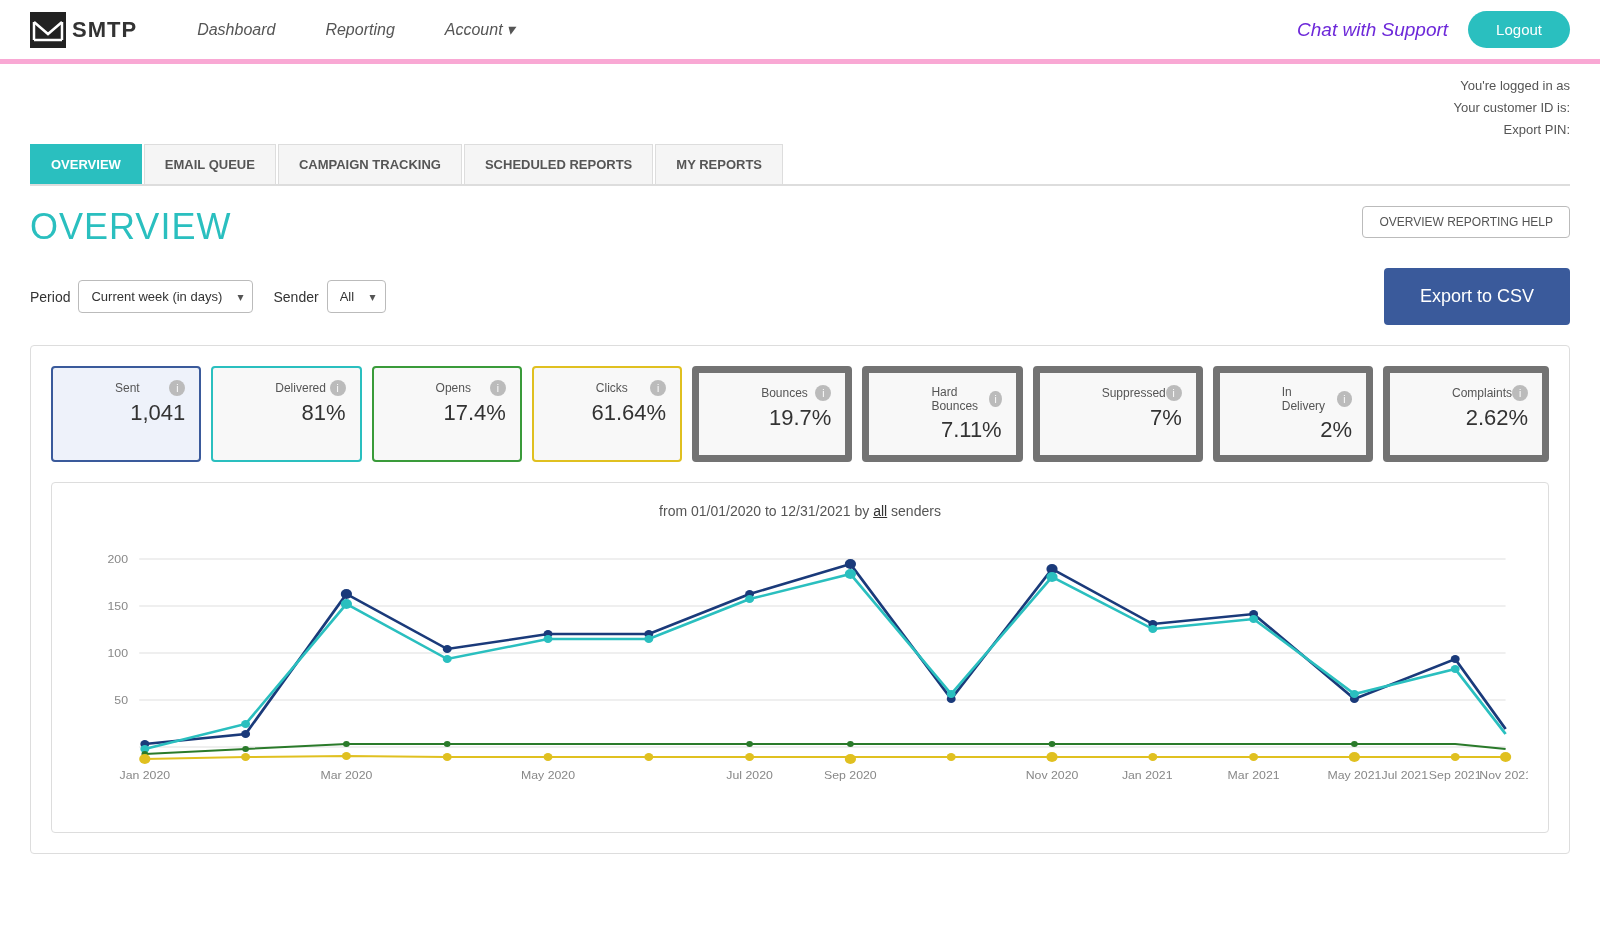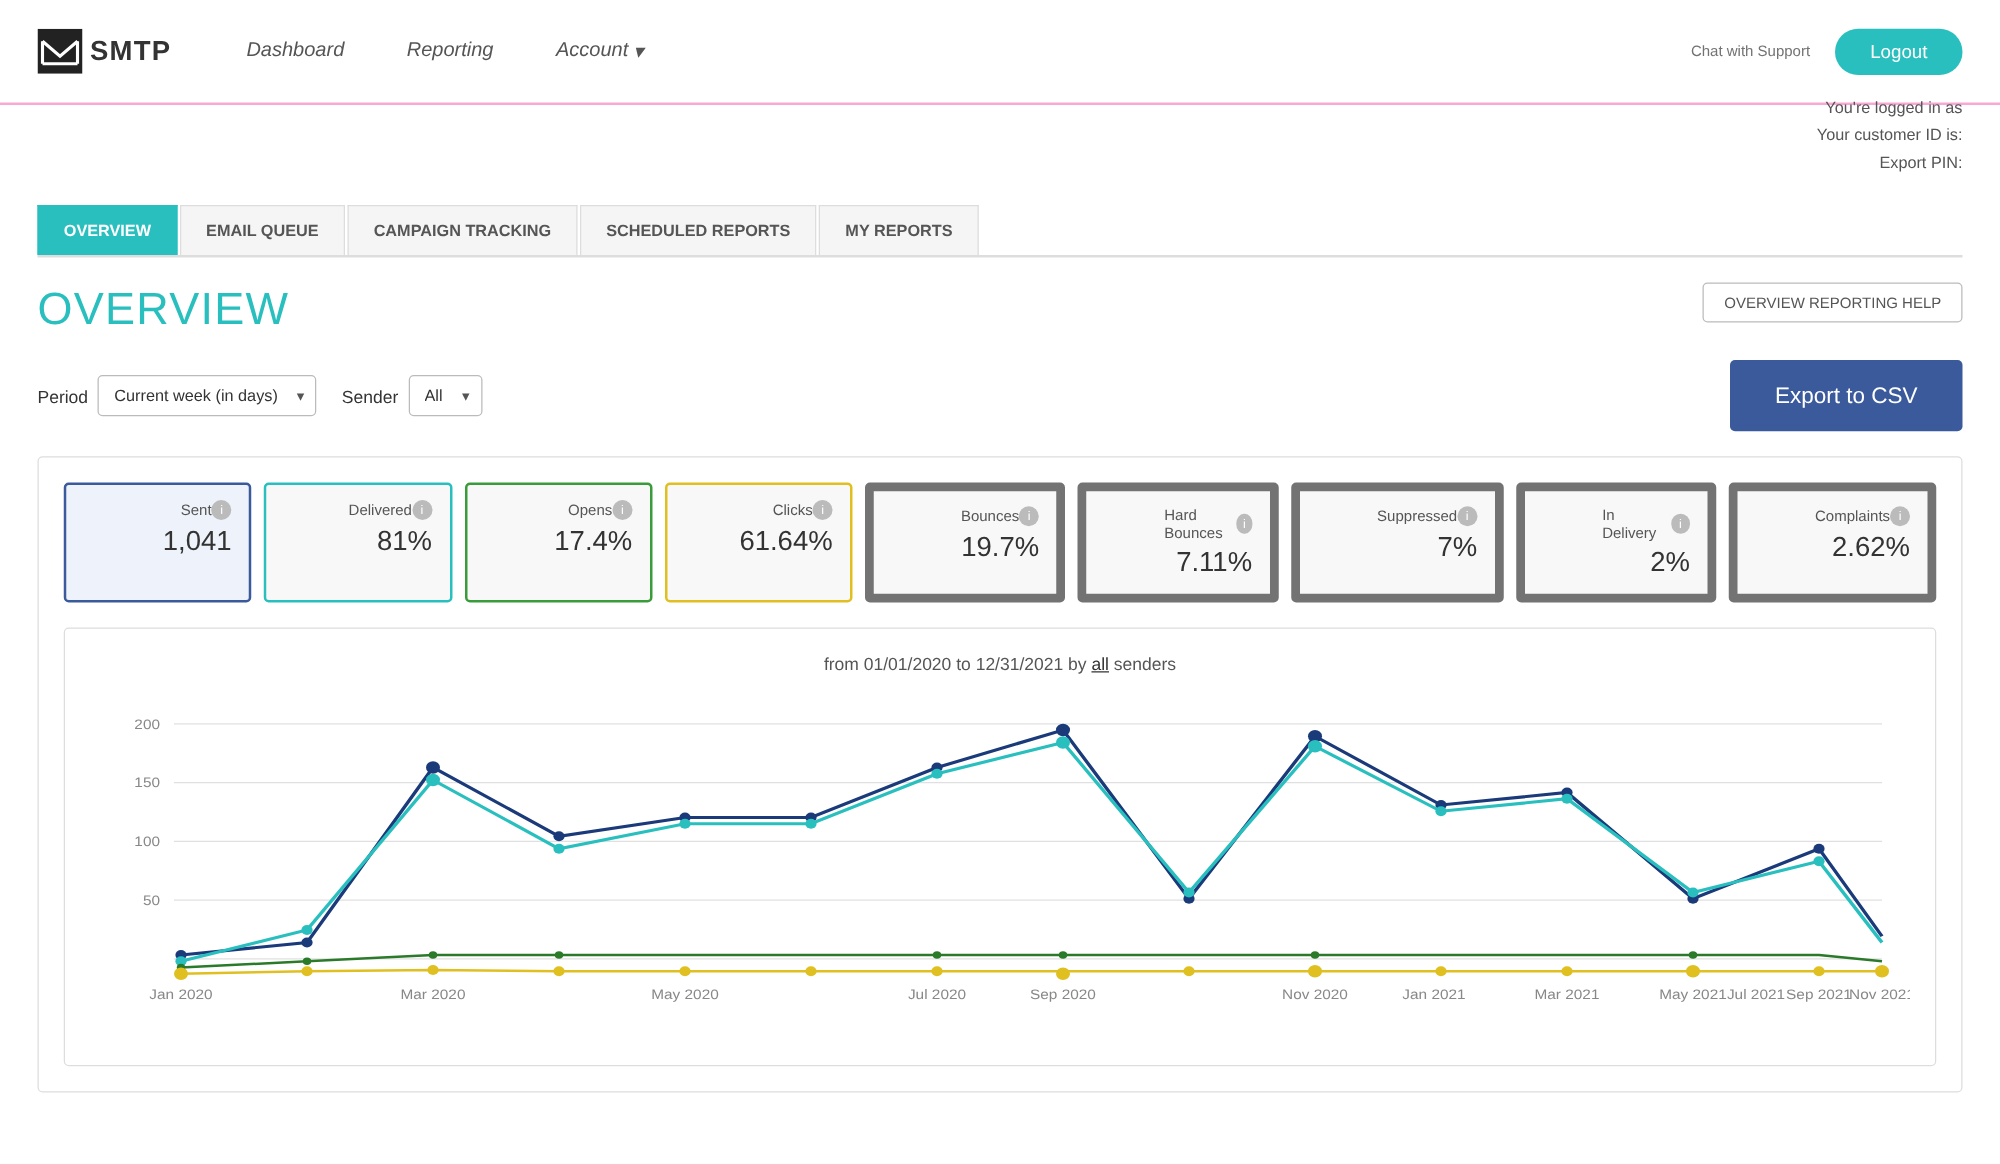--- a/index.html
+++ b/index.html
@@ -3,22 +3,22 @@
   <meta charset="utf-8">
   <style>
     * { box-sizing: border-box; margin: 0; padding: 0; }
     body { font-family: Arial, sans-serif; background: #fff; color: #333; font-size: 14px; }
 
     
     .header {
       display: flex;
       align-items: center;
       padding: 0 30px;
-      height: 84px;
-      border-bottom: 2px solid #f9a8d4;
+      height: 64px;
+      border-bottom: 5px solid #f9a8d4;
       position: relative;
     }
     .logo {
       display: flex;
       align-items: center;
       gap: 6px;
       margin-right: 60px;
     }
     .logo-icon {
       width: 36px;
@@ -47,24 +47,25 @@
       display: flex;
       align-items: center;
       gap: 4px;
     }
     .header-right {
       display: flex;
       align-items: center;
       gap: 20px;
     }
     .chat-link {
-      color: #737373;
+      color: #6d28d9;
       text-decoration: none;
-      font-size: 12px;
-      cursor: pointer;
+      font-size: 19px;
+      cursor: pointer;
+      font-style: italic;
     }
     .logout-btn {
       background: #2abfbf;
       color: #fff;
       border: none;
       border-radius: 25px;
       padding: 10px 28px;
       font-size: 15px;
       cursor: pointer;
     }
@@ -199,21 +200,21 @@
       position: relative;
     }
     .stat-card.blue-border { border: 2px solid #3a5a9b; background: #eef2fa; }
     .stat-card.teal-border { border: 2px solid #2abfbf; }
     .stat-card.green-border { border: 2px solid #3a9b3a; }
     .stat-card.yellow-border { border: 2px solid #e0c020; }
 
     .stat-header {
       display: flex;
       align-items: center;
-      justify-content: flex-end;
+      justify-content: space-between;
       margin-bottom: 4px;
       margin-left: 48px;
     }
     .stat-label {
       font-size: 12px;
       color: #555;
       font-weight: normal;
     }
     .stat-info {
       width: 16px;

